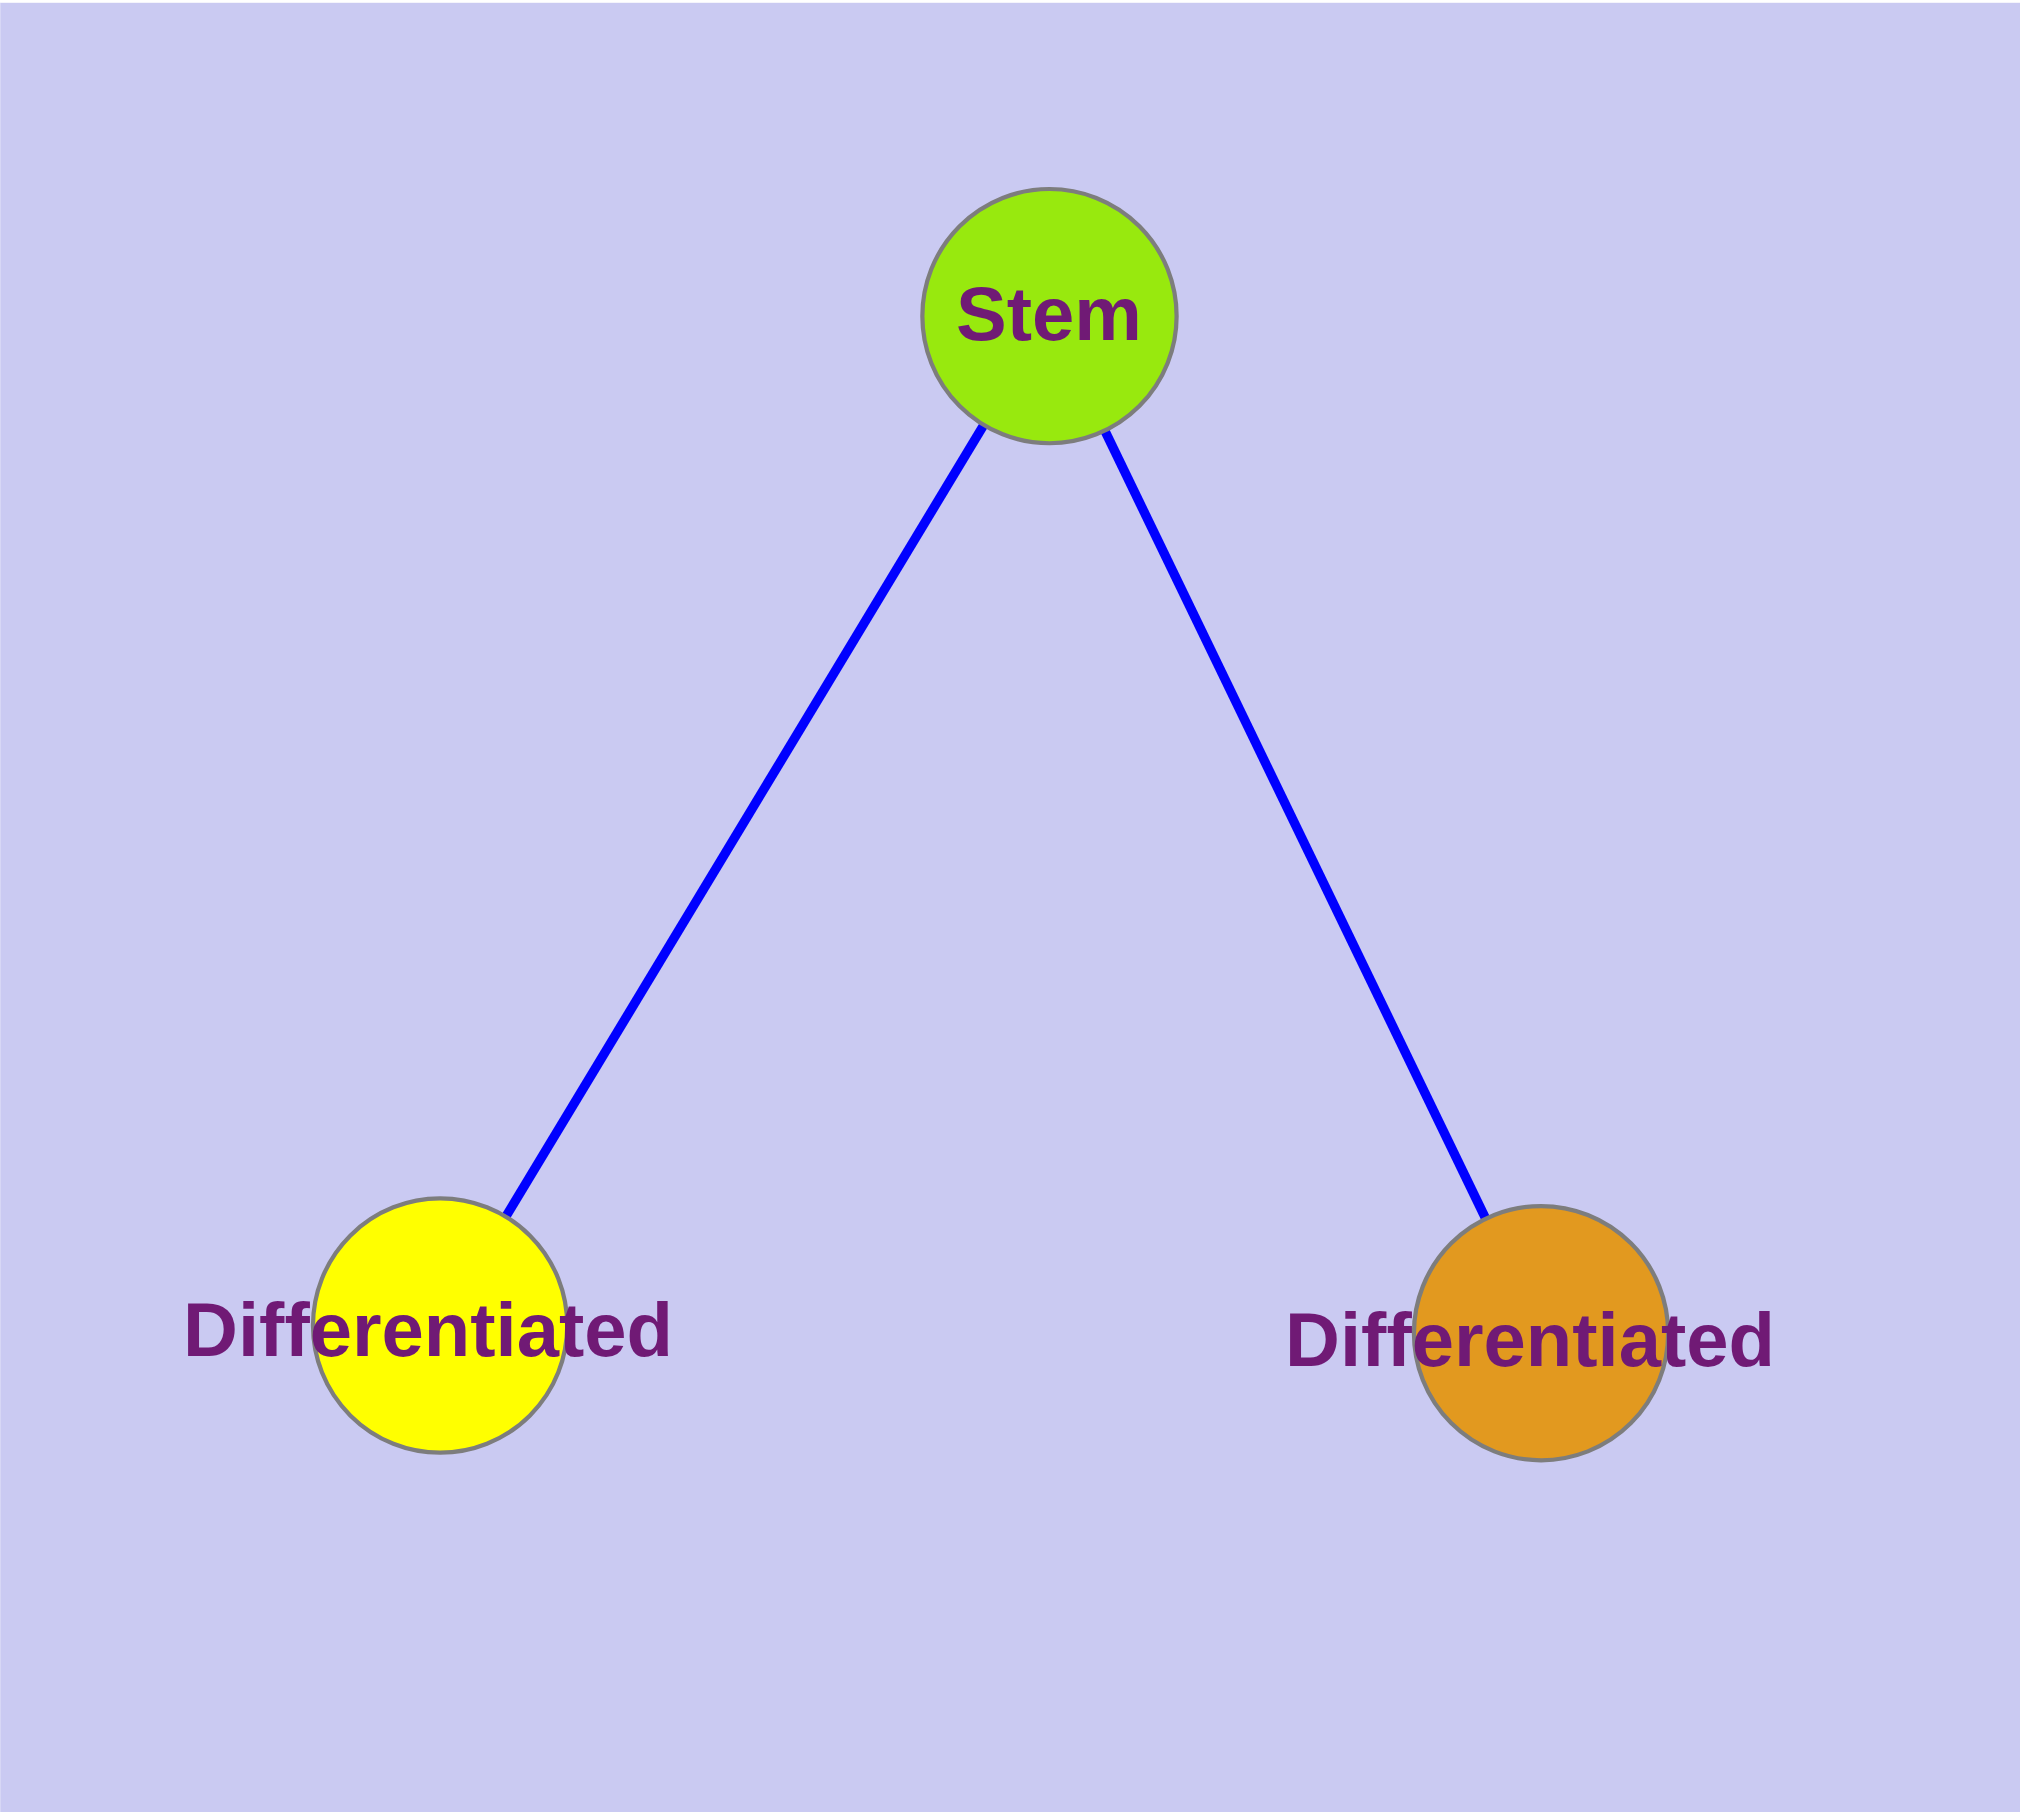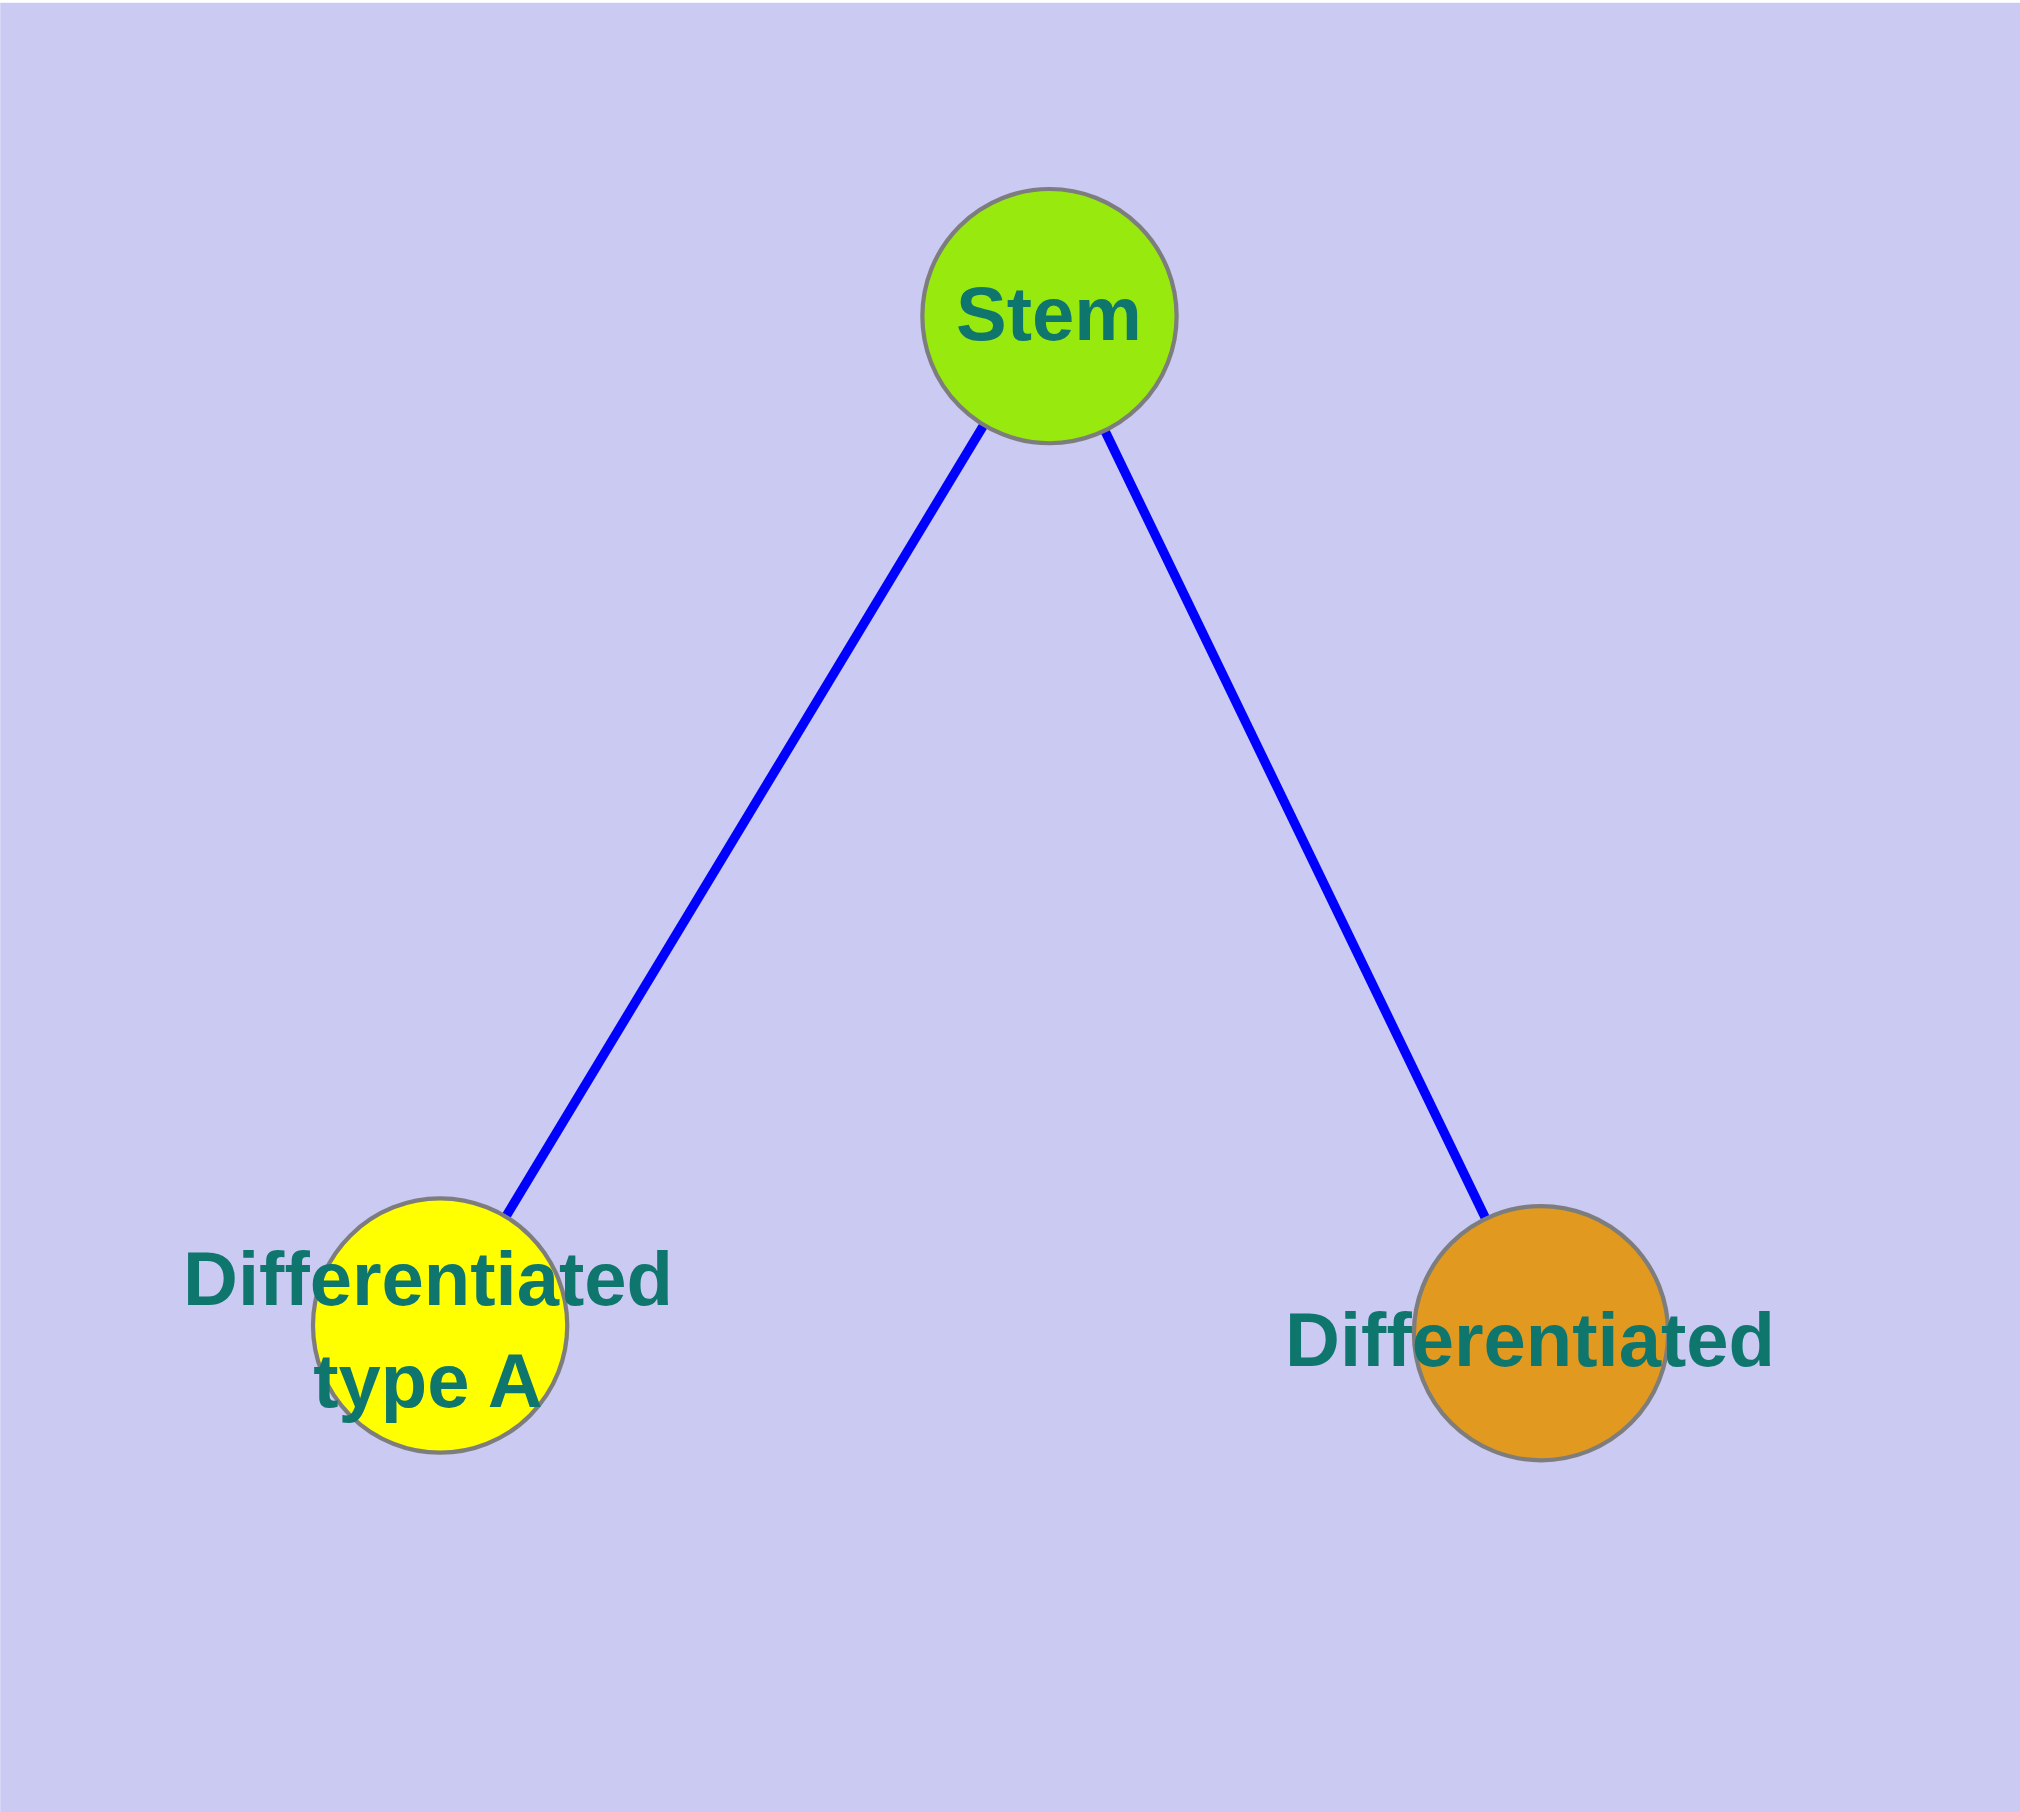--- a/index.html
+++ b/index.html
@@ -24,21 +24,21 @@
     stroke-width: 11;
     stroke-linecap: butt;
   }
   .node-circle {
     stroke-width: 5;
   }
   .node-label {
     position: absolute;
     transform: translate(-50%, -50%);
     text-align: center;
-    color: #0f766e;
+    color: #701a75;
     font-weight: 700;
     font-size: 76px;
     line-height: 102px;
     white-space: nowrap;
     letter-spacing: 0px;
   }
   .label-line { display: block; }
   .label-line:empty { display: none; }
   #label-stem { left: 1049px; top: 314px; }
   #label-diff-a { left: 428px;  top: 1330px; }
@@ -66,21 +66,20 @@
     <circle class="node-circle" cx="1818" cy="1573" r="150" fill="#E2991F" stroke="#7D7D7D"></circle>
   </svg>
 
   <div class="node-label" id="label-stem">
     <span class="label-line">Stem</span>
 
   </div>
 
   <div class="node-label" id="label-diff-a">
     <span class="label-line">Differentiated</span>
-    <span class="label-line">type A</span>
   </div>
 
   <div class="node-label" id="label-diff-b">
     <span class="label-line">Differentiated</span>
   </div>
 
 </div>
 
 
 </body></html>

